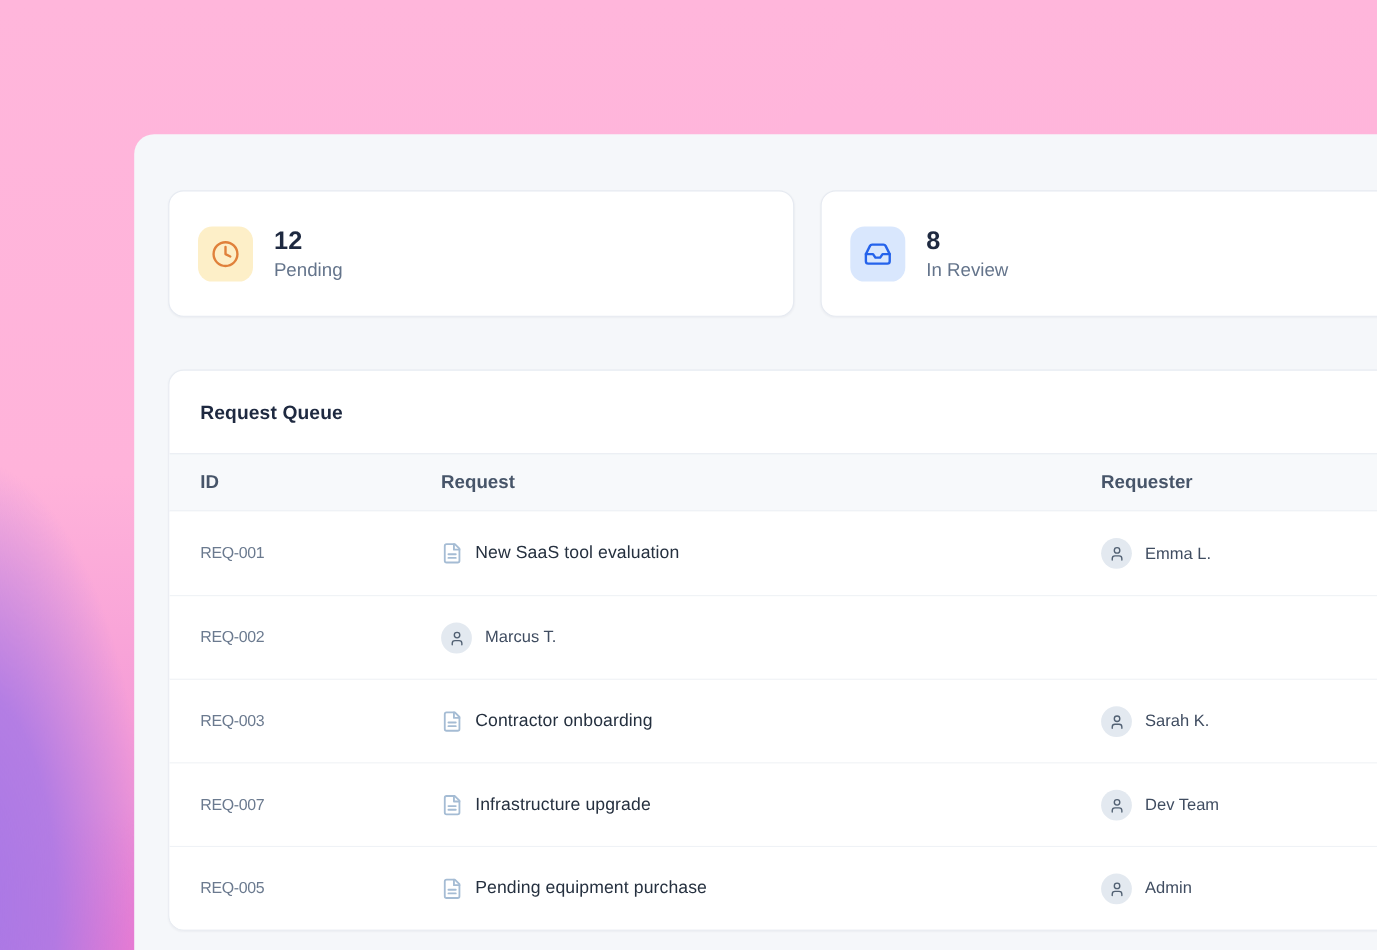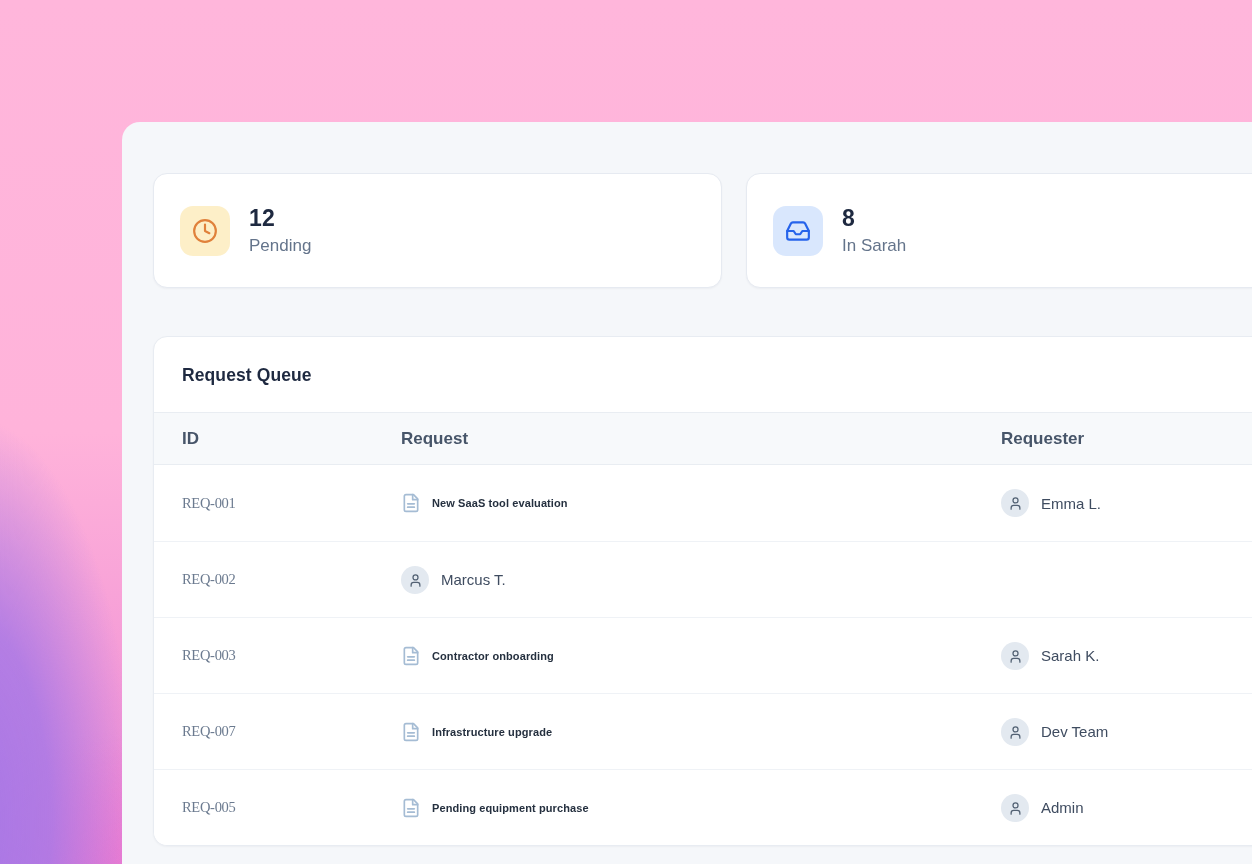--- a/index.html
+++ b/index.html
@@ -63,27 +63,27 @@
     border-top:1px solid #e9edf2;
     border-bottom:1px solid #e9edf2;
     height:53px;
   }
   .th { font-size:17px; font-weight:600; color:#475569; }
 
   .trow { height:76px; background:#ffffff; cursor:pointer; }
   .trow + .trow { border-top:1px solid #eff2f6; }
 
   .td-id {
-    font-family:Liberation Serif, serif;
+    font-family:Liberation Sans, sans-serif;
     font-size:14.5px; color:#6b7a8f; letter-spacing:-.3px;
   }
   .td-req { display:flex; align-items:center; gap:11px; }
   .doc-icon { display:inline-flex; color:#a5bcd4; }
   .doc-icon svg { width:20px; height:20px; }
-  .req-title { font-size:11px; font-weight:700; color:#25303f; letter-spacing:.1px; }
+  .req-title { font-size:16px; font-weight:400; color:#25303f; letter-spacing:.1px; }
 
   .td-user { display:flex; align-items:center; gap:12px; }
   .avatar {
     width:28px; height:28px; border-radius:50%;
     background:#e3e9f0; color:#526173;
     display:inline-flex; align-items:center; justify-content:center;
     flex:0 0 auto;
   }
   .avatar svg { width:15px; height:15px; margin-top:1px; }
   .user-name { font-size:15px; color:#3f4c60;text-align:right; }
@@ -110,21 +110,21 @@
 
     <div class="stat-card">
       <div class="icon-square" style="background: rgb(217, 231, 253); color: rgb(37, 99, 235);">
         <svg viewBox="0 0 24 24" fill="none" stroke="currentColor" stroke-width="2" stroke-linecap="round" stroke-linejoin="round">
           <polyline points="22 12 16 12 14 15 10 15 8 12 2 12"></polyline>
           <path d="M5.45 5.11 2 12v6a2 2 0 0 0 2 2h16a2 2 0 0 0 2-2v-6l-3.45-6.89A2 2 0 0 0 16.76 4H7.24a2 2 0 0 0-1.79 1.11z"></path>
         </svg>
       </div>
       <div class="stat-text">
         <div class="stat-value">8</div>
-        <div class="stat-label">In Sarah</div>
+        <div class="stat-label">In Review</div>
       </div>
     </div>
 
   </div>
 
   <div class="table-card">
     <div class="table-card-header">
       <div class="table-title">Request Queue</div>
     </div>
     <div class="thead row-grid">

